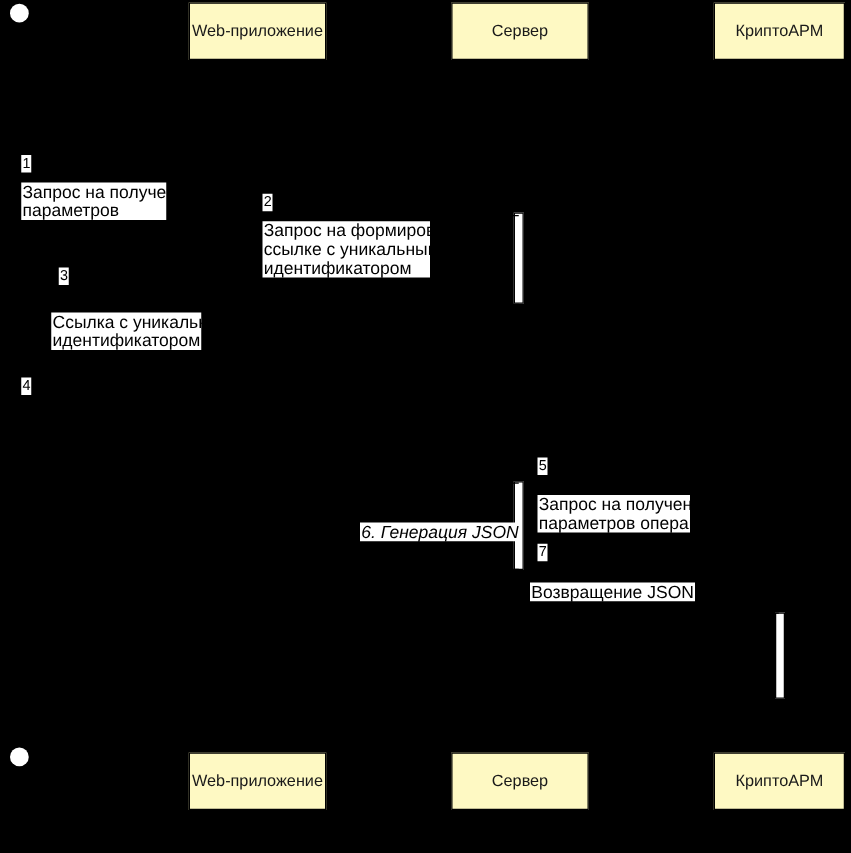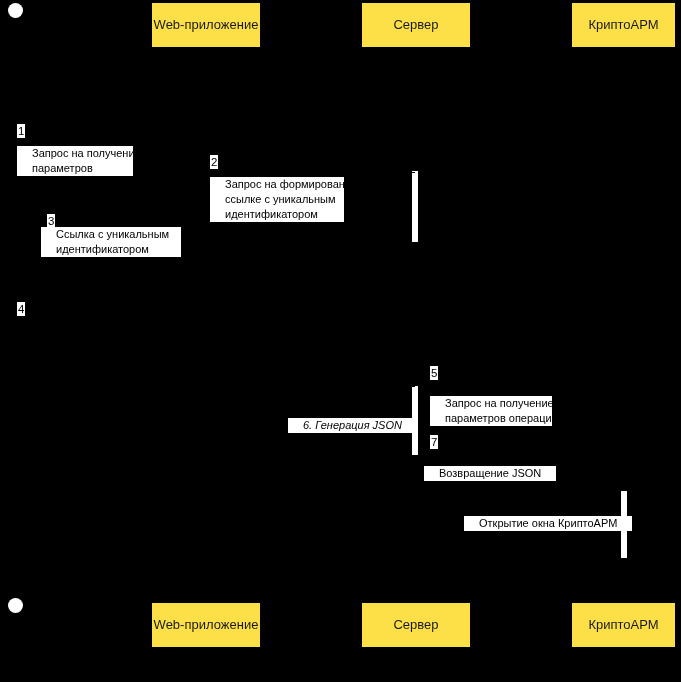--- a/index.html
+++ b/index.html
@@ -9,21 +9,21 @@
     width:681px;height:682px;
     overflow:hidden;
     font-family:"Liberation Sans","DejaVu Sans",sans-serif;
     -webkit-font-smoothing:antialiased;
   }
   #diagram{position:relative;width:681px;height:682px;background:#000000;}
 
   
   .lifeline-box{
     position:absolute;
-    background:#fde047;
+    background:#fef9c3;
     border:1px solid #000000;
     box-sizing:border-box;
     display:flex;align-items:center;justify-content:center;
     color:#1a1a1a;
     font-size:13px;
     line-height:1.2;
     white-space:nowrap;
   }
 
   
@@ -39,23 +39,23 @@
     background:#ffffff;
     border:1px solid #000000;
     box-sizing:border-box;
   }
 
   
   .msg-label{
     position:absolute;
     background:#ffffff;
     color:#000000;
-    font-size:11px;
+    font-size:14px;
     line-height:15px;
-    padding:0 15px;
+    padding:0 1px;
     white-space:pre;
     box-sizing:border-box;
   }
   
   .seq-num{
     position:absolute;
     background:#ffffff;
     color:#000000;
     font-size:11.5px;
     line-height:14px;
@@ -116,35 +116,34 @@
   <div class="seq-num" style="left:17px;top:124px;">1</div>
   <div class="msg-label" style="left:17px;top:146px;width:116px;">Запрос на получение
 параметров</div>
 
   <div class="seq-num" style="left:210px;top:155px;">2</div>
   <div class="msg-label" style="left:210px;top:177px;width:134px;">Запрос на формирование
 ссылке с уникальным
 идентификатором</div>
 
   <div class="seq-num" style="left:47px;top:214px;">3</div>
-  <div class="msg-label" style="left:41px;top:227px;width:140px;">Ссылка с уникальным
+  <div class="msg-label" style="left:41px;top:250px;width:120px;">Ссылка с уникальным
 идентификатором</div>
 
   <div class="seq-num" style="left:17px;top:302px;">4</div>
 
   <div class="seq-num" style="left:430px;top:366px;">5</div>
   <div class="msg-label" style="left:430px;top:396px;width:122px;">Запрос на получение
 параметров операции</div>
 
   <div class="msg-label" style="left:288px;top:418px;font-style:italic;">6. Генерация JSON</div>
 
   <div class="seq-num" style="left:430px;top:435px;">7</div>
   <div class="msg-label" style="left:424px;top:466px;">Возвращение JSON</div>
 
-  <div class="msg-label" style="left:464px;top:516px;">Открытие окна КриптоАРМ</div>
 
   <div class="actor-circle" style="left:8px;top:598px;width:15px;height:15px;"></div>
 
   <div class="lifeline-box" style="left:151px;top:602px;width:110px;height:46px;">
     <span>Web-приложение</span>
   </div>
 
   <div class="lifeline-box" style="left:361px;top:602px;width:110px;height:46px;">
     <span>Сервер</span>
   </div>

